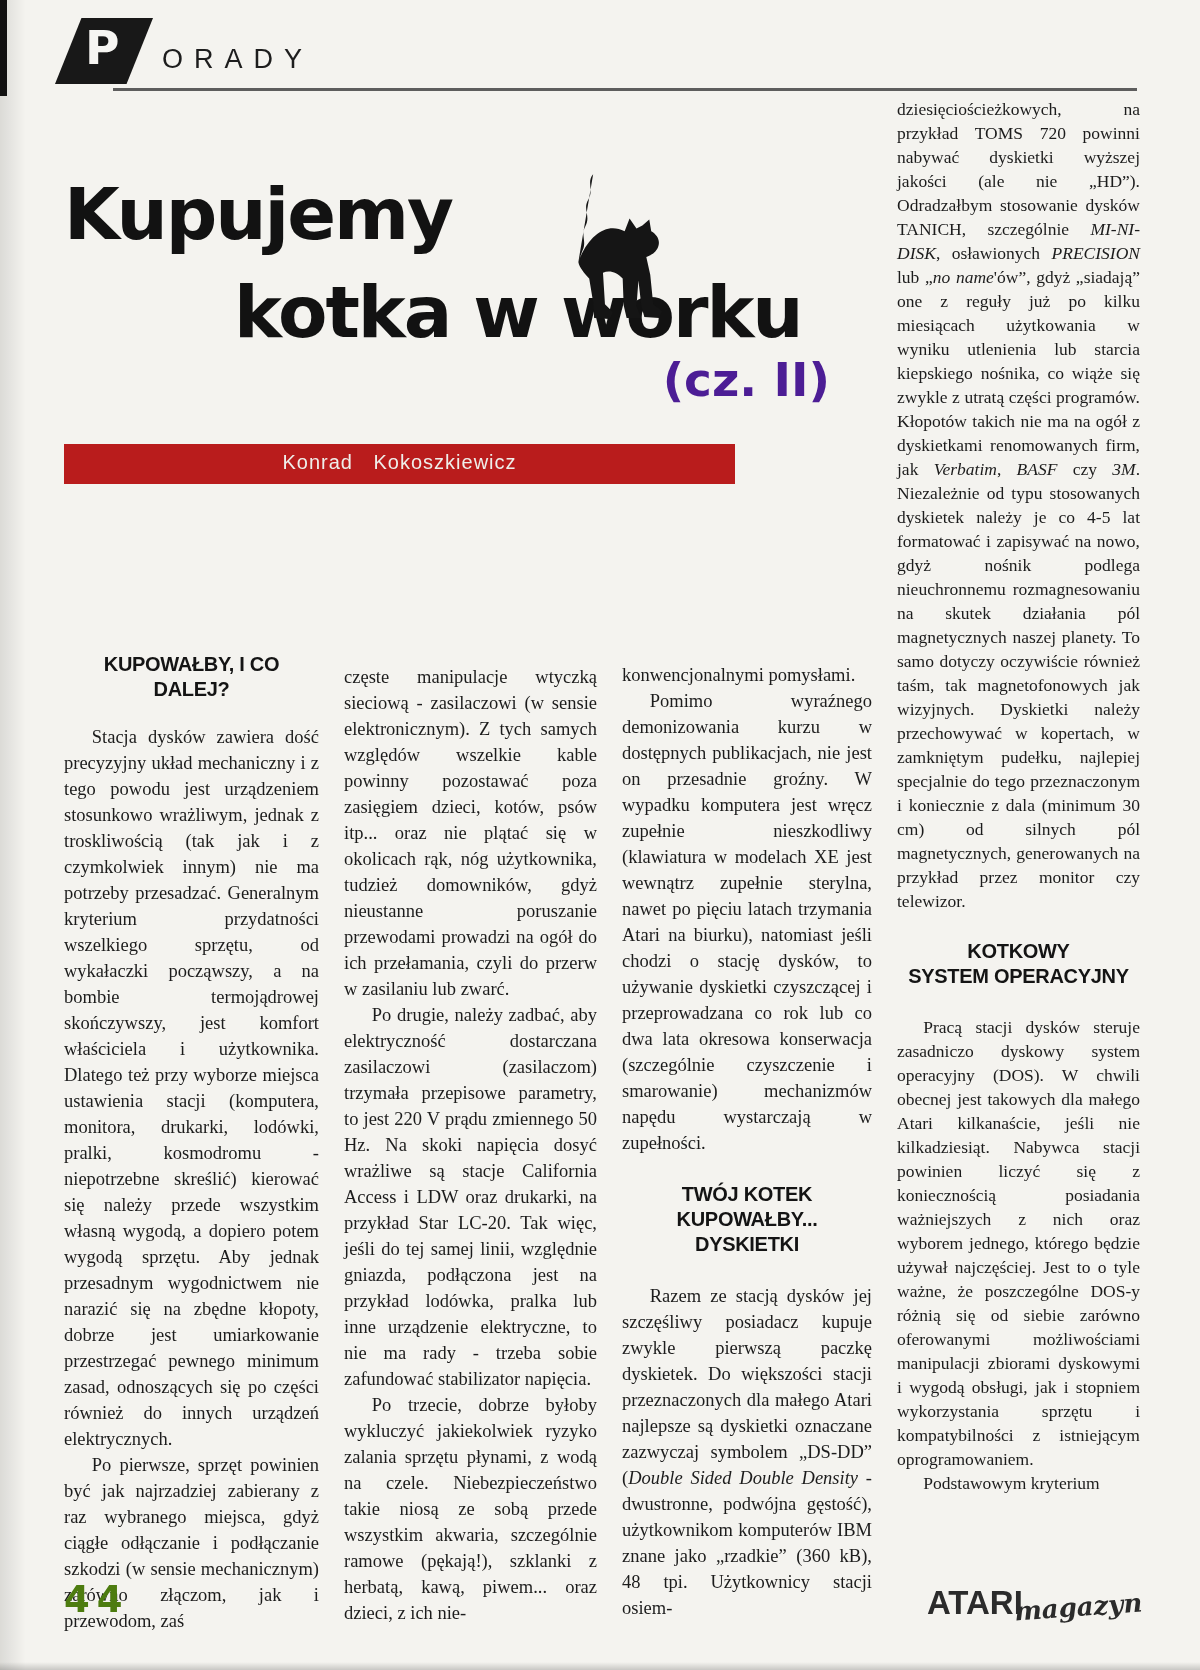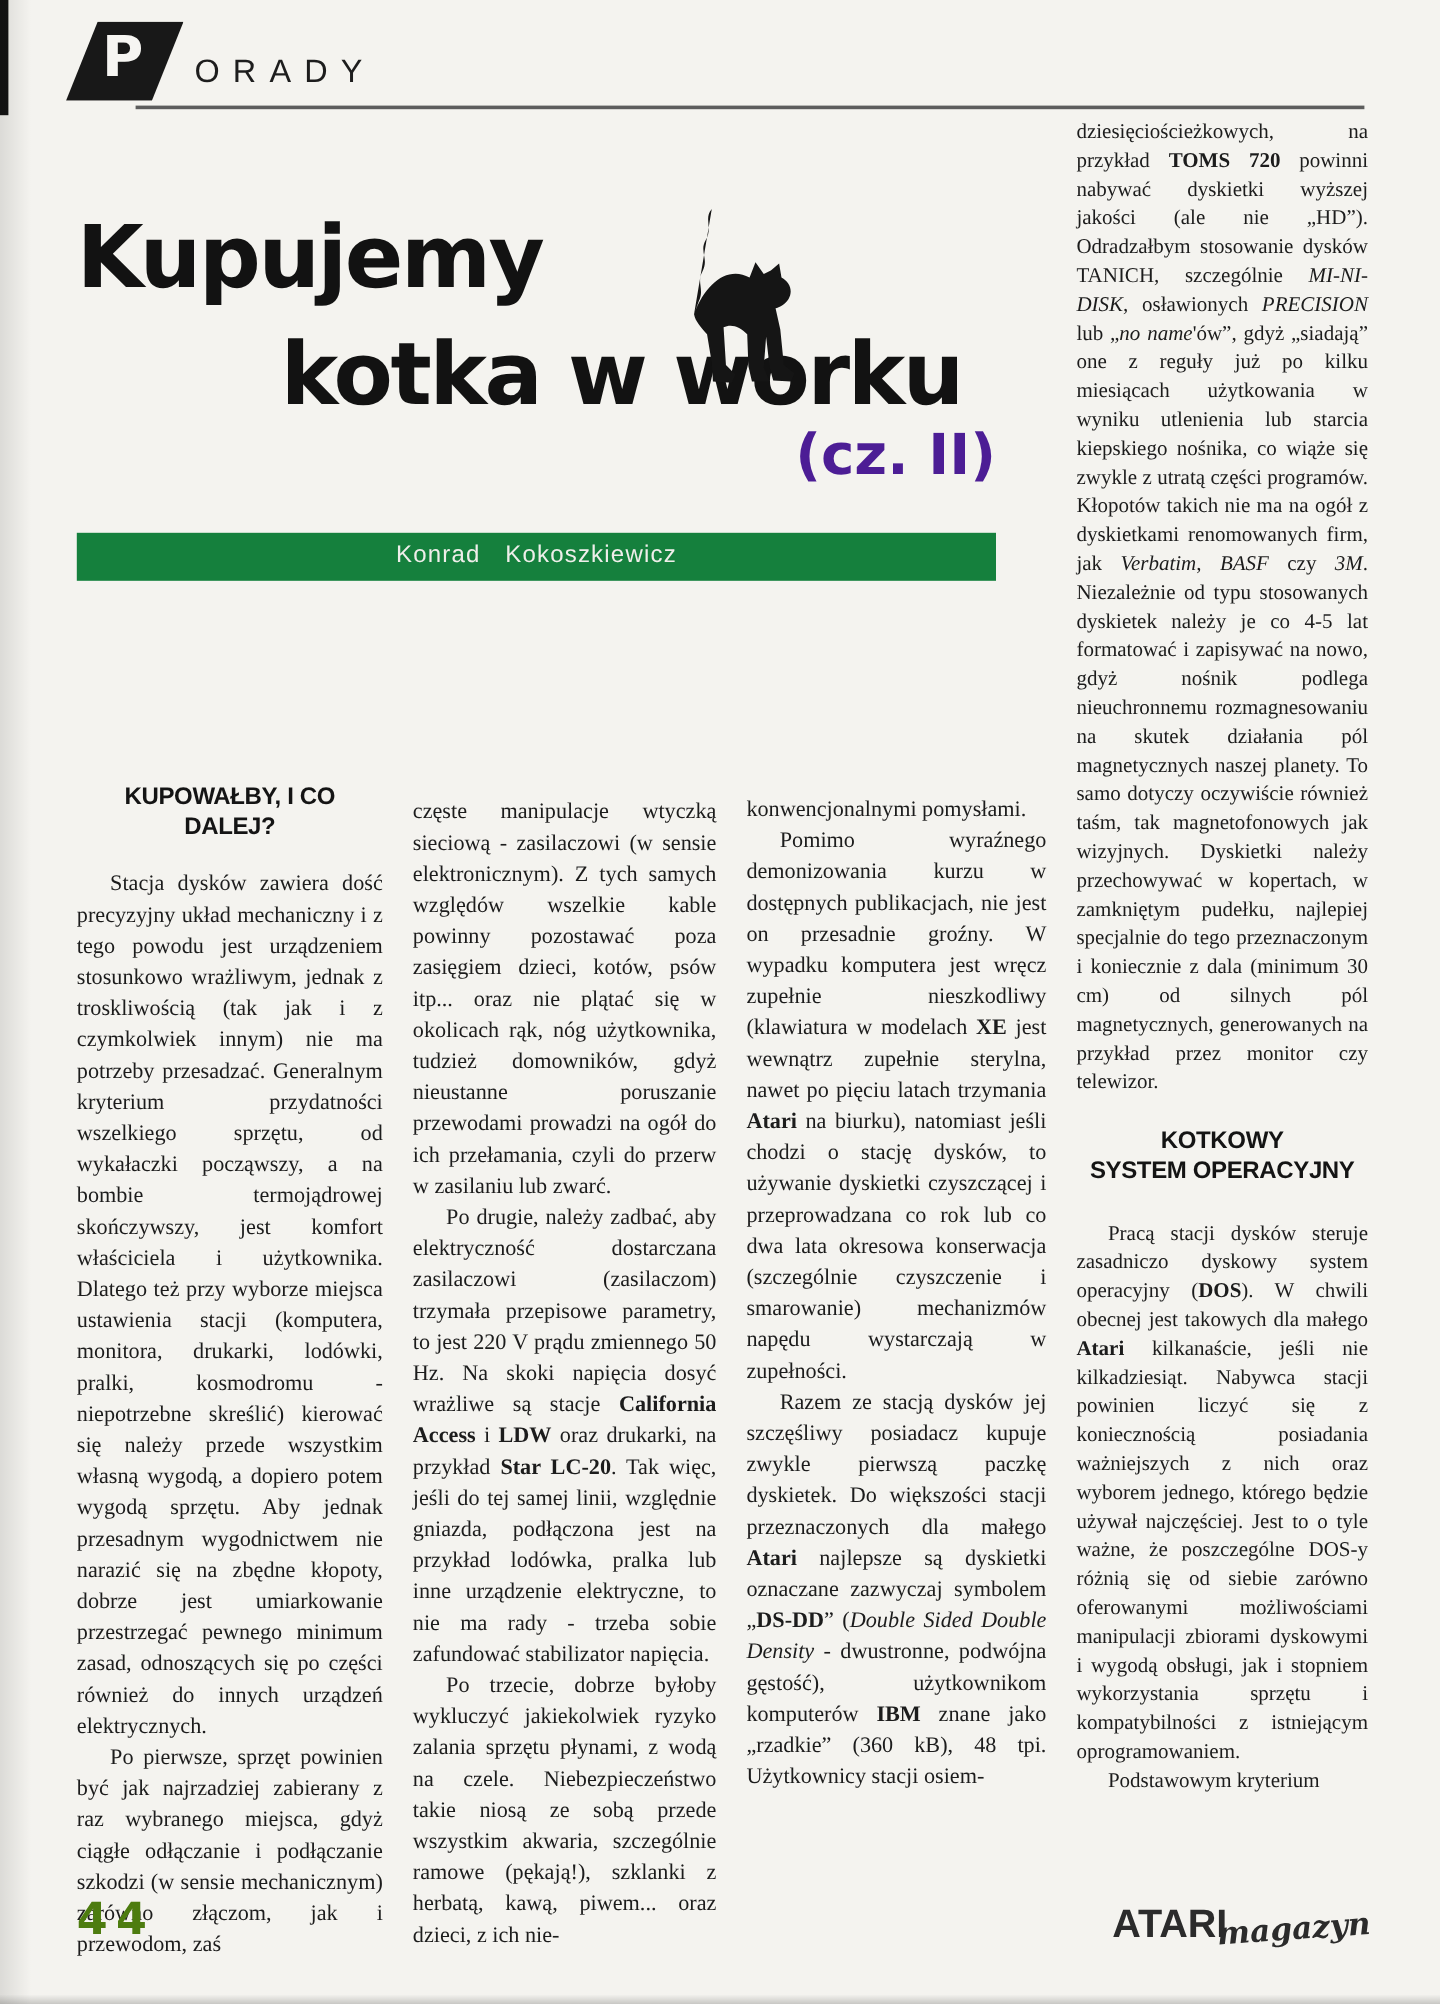--- a/index.html
+++ b/index.html
@@ -26,21 +26,21 @@
   
   .title-l1 { position:absolute; left:64px; top:178px; font-family:"DejaVu Sans", sans-serif;
               font-weight:bold; font-size:72px; letter-spacing:-2px; color:#121212; line-height:1; }
   .title-l2 { position:absolute; left:234px; top:276px; font-family:"DejaVu Sans", sans-serif;
               font-weight:bold; font-size:72px; letter-spacing:-2px; color:#121212; line-height:1; }
   .cat { position:absolute; left:538px; top:168px; width:128px; height:172px; z-index:3; }
   .part-label { position:absolute; left:560px; top:352px; width:270px; text-align:right;
                 font-family:"DejaVu Sans", sans-serif; font-weight:bold; font-size:47px; color:#4c1d95; }
 
   
-  .byline-bar { position:absolute; left:64px; top:444px; width:766px; height:40px; background:#15803d; }
+  .byline-bar { position:absolute; left:64px; top:444px; width:671px; height:40px; background:#b91c1c; }
   .byline-text { position:absolute; width:100%; top:7px; text-align:center; color:#efeeea;
                  font-family:"Liberation Sans", sans-serif; font-size:20px; letter-spacing:1px; word-spacing:14px; }
 
   
   .lead { position:absolute; left:64px; top:526px; width:745px;
           font-family:"DejaVu Serif", serif; font-style:italic; font-size:23.5px; line-height:35px; color:#121212; }
 
   
   .col { position:absolute; font-size:18.5px; line-height:26px; }
   .col p { margin:0; text-align:justify; }
@@ -57,21 +57,21 @@
 
   
   .page-number { position:absolute; left:64px; top:1578px; font-family:"DejaVu Sans", sans-serif;
                  font-weight:bold; font-size:37px; letter-spacing:7px; color:#4d7c0f; }
   .mag-logo { position:absolute; right:58px; top:1584px; white-space:nowrap; }
   .mag-logo .atari { font-family:"Liberation Sans", sans-serif; font-weight:bold; font-size:33px;
                      letter-spacing:0px; color:#2b2b2b; }
   .mag-logo .magazyn { font-family:"DejaVu Serif", serif; font-style:italic; font-weight:bold;
                        font-size:26px; color:#2b2b2b; margin-left:-9px; display:inline-block;
                        transform:rotate(-4deg) translateY(2px); }
-  b { font-weight:bold; } i { font-style:italic; }
+  b { font-weight:normal; } i { font-style:italic; }
 </style>
 </head>
 <body>
 
 <div class="page">
 
   <div class="edge-sliver"></div>
   <div class="edge-shade"></div>
   <div class="bottom-shade"></div>
 
@@ -118,20 +118,25 @@
 
   <div class="col col-2">
     <p>częste manipulacje wtyczką sieciową - zasilaczowi (w sensie elektronicznym). Z tych samych względów wszelkie kable powinny pozostawać poza zasięgiem dzieci, kotów, psów itp... oraz nie plątać się w okolicach rąk, nóg użytkownika, tudzież domowników, gdyż nieustanne poruszanie przewodami prowadzi na ogół do ich przełamania, czyli do przerw w zasilaniu lub zwarć.</p>
     <p class="indent">Po drugie, należy zadbać, aby elektryczność dostarczana zasilaczowi (zasilaczom) trzymała przepisowe parametry, to jest 220 V prądu zmiennego 50 Hz. Na skoki napięcia dosyć wrażliwe są stacje <b>California Access</b> i <b>LDW</b> oraz drukarki, na przykład <b>Star LC-20</b>. Tak więc, jeśli do tej samej linii, względnie gniazda, podłączona jest na przykład lodówka, pralka lub inne urządzenie elektryczne, to nie ma rady - trzeba sobie zafundować stabilizator napięcia.</p>
     <p class="indent">Po trzecie, dobrze byłoby wykluczyć jakiekolwiek ryzyko zalania sprzętu płynami, z wodą na czele. Niebezpieczeństwo takie niosą ze sobą przede wszystkim akwaria, szczególnie ramowe (pękają!), szklanki z herbatą, kawą, piwem... oraz dzieci, z ich nie-</p>
   </div>
 
   <div class="col col-3">
     <p>konwencjonalnymi pomysłami.</p>
     <p class="indent">Pomimo wyraźnego demonizowania kurzu w dostępnych publikacjach, nie jest on przesadnie groźny. W wypadku komputera jest wręcz zupełnie nieszkodliwy (klawiatura w modelach <b>XE</b> jest wewnątrz zupełnie sterylna, nawet po pięciu latach trzymania <b>Atari</b> na biurku), natomiast jeśli chodzi o stację dysków, to używanie dyskietki czyszczącej i przeprowadzana co rok lub co dwa lata okresowa konserwacja (szczególnie czyszczenie i smarowanie) mechanizmów napędu wystarczają w zupełności.</p>
+    <div class="colhead head-mid">
+      <span>TWÓJ KOTEK</span>
+      <span>KUPOWAŁBY...</span>
+      <span>DYSKIETKI</span>
+    </div>
     <p class="indent">Razem ze stacją dysków jej szczęśliwy posiadacz kupuje zwykle pierwszą paczkę dyskietek. Do większości stacji przeznaczonych dla małego <b>Atari</b> najlepsze są dyskietki oznaczane zazwyczaj symbolem „<b>DS-DD</b>” (<i>Double Sided Double Density</i> - dwustronne, podwójna gęstość), użytkownikom komputerów <b>IBM</b> znane jako „rzadkie” (360 kB), 48 tpi. Użytkownicy stacji osiem-</p>
   </div>
 
   <div class="col col-4">
     <p>dziesięciościeżkowych, na przykład <b>TOMS 720</b> powinni nabywać dyskietki wyższej jakości (ale nie „HD”). Odradzałbym stosowanie dysków TANICH, szczególnie <i>MI-NI-DISK</i>, osławionych <i>PRECISION</i> lub „<i>no name</i>'ów”, gdyż „siadają” one z reguły już po kilku miesiącach użytkowania w wyniku utlenienia lub starcia kiepskiego nośnika, co wiąże się zwykle z utratą części programów. Kłopotów takich nie ma na ogół z dyskietkami renomowanych firm, jak <i>Verbatim</i>, <i>BASF</i> czy <i>3M</i>. Niezależnie od typu stosowanych dyskietek należy je co 4-5 lat formatować i zapisywać na nowo, gdyż nośnik podlega nieuchronnemu rozmagnesowaniu na skutek działania pól magnetycznych naszej planety. To samo dotyczy oczywiście również taśm, tak magnetofonowych jak wizyjnych. Dyskietki należy przechowywać w kopertach, w zamkniętym pudełku, najlepiej specjalnie do tego przeznaczonym i koniecznie z dala (minimum 30 cm) od silnych pól magnetycznych, generowanych na przykład przez monitor czy telewizor.</p>
     <div class="colhead head-mid">
       <span>KOTKOWY</span>
       <span>SYSTEM OPERACYJNY</span>
     </div>
     <p class="indent">Pracą stacji dysków steruje zasadniczo dyskowy system operacyjny (<b>DOS</b>). W chwili obecnej jest takowych dla małego <b>Atari</b> kilkanaście, jeśli nie kilkadziesiąt. Nabywca stacji powinien liczyć się z koniecznością posiadania ważniejszych z nich oraz wyborem jednego, którego będzie używał najczęściej. Jest to o tyle ważne, że poszczególne DOS-y różnią się od siebie zarówno oferowanymi możliwościami manipulacji zbiorami dyskowymi i wygodą obsługi, jak i stopniem wykorzystania sprzętu i kompatybilności z istniejącym oprogramowaniem.</p>

